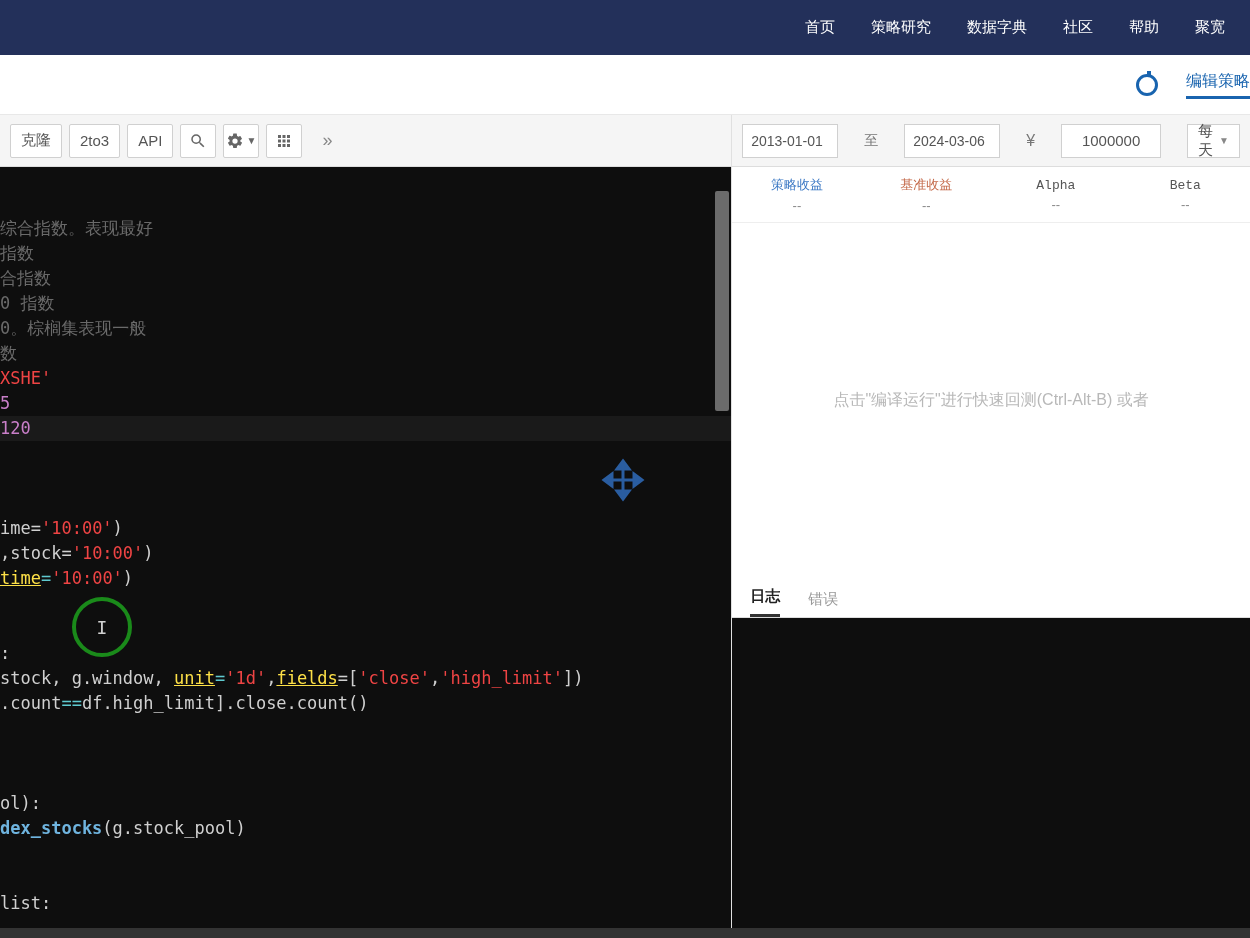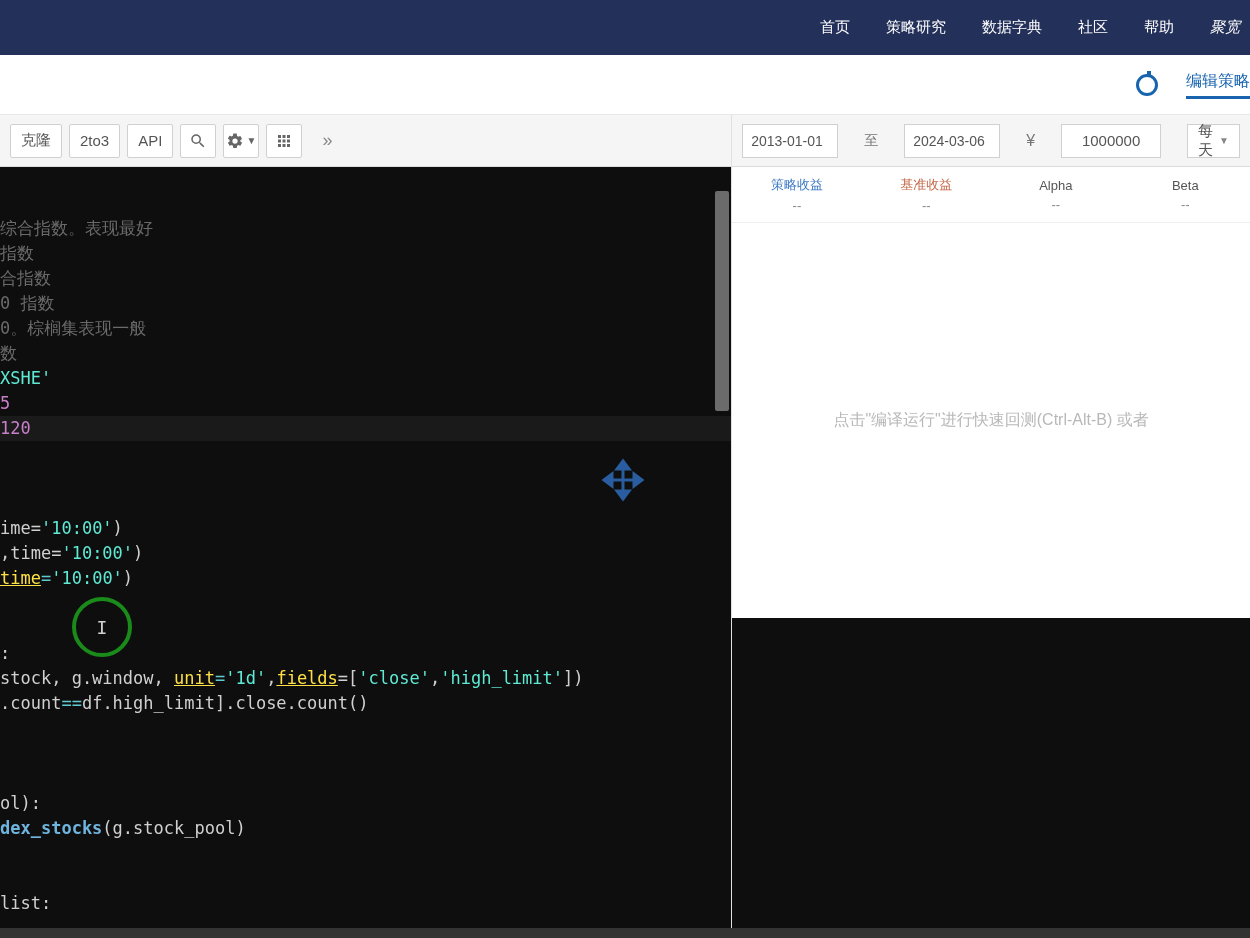--- a/index.html
+++ b/index.html
@@ -1,21 +1,21 @@
 <!DOCTYPE html>
 <html><head>
 <meta charset="utf-8">
 <style>
 * { margin: 0; padding: 0; box-sizing: border-box; }
 body { font-family: "Microsoft YaHei", Arial, sans-serif; background: #fff; width: 1250px; height: 938px; overflow: hidden; }
 
 
 .topnav { background: #23305a; height: 55px; display: flex; align-items: center; justify-content: flex-end; padding-right: 0; text-align: center; }
 .topnav a { color: #fff; font-size: 15px; margin: 0 18px; text-decoration: none; cursor: pointer; }
-.topnav a:last-child { margin-right: 10px; font-style: italic; }
+.topnav a:last-child { margin-right: 25px; }
 
 
 .subbar { height: 60px; border-bottom: 1px solid #e8e8e8; display: flex; align-items: center; justify-content: flex-end; padding-right: 0; }
 .subbar-icon { width: 22px; height: 22px; border: 3px solid #1964af; border-radius: 50%; position: relative; margin-right: 28px; cursor: pointer; }
 .subbar-icon::after { content: ""; position: absolute; left: 8px; top: -6px; width: 4px; height: 6px; background: #1964af; }
 .subbar-label { color: #1964af; font-size: 16px; margin-right: 0; cursor: pointer; padding-bottom: 4px; border-bottom: 3px solid #1964af; }
 
 
 .main { display: flex; height: calc(100% - 115px); }
 .left { width: 772px; position: relative; display: flex; flex-direction: column; }
@@ -25,21 +25,21 @@
 .btn { background: #fff; border: 1px solid #d0d0d0; height: 34px; padding: 0 10px; font-size: 15px; color: #555; cursor: pointer; display: flex; align-items: center; justify-content: center; border-radius: 2px; }
 .btn.icon { width: 36px; padding: 0; }
 .btn svg { width: 18px; height: 18px; fill: #666; }
 .chevrons { width: 36px; height: 34px; display: flex; align-items: center; justify-content: center; cursor: pointer; color: #888; font-size: 18px; }
 
 
 .editor-wrap { flex: 1; position: relative; background: #0e0e0e; overflow: hidden; }
 .editor { font-family: "Consolas", "Monaco", monospace; font-size: 17px; line-height: 25px; color: #d0d0d0; padding: 24px 0 0 0; white-space: pre; position: relative; }
 .scrollbar-v { position: absolute; right: 2px; top: 24px; width: 14px; height: 220px; background: #6b6b6b; border-radius: 2px; }
 .highlight-line { background: #1a1a1a; height: 25px; position: absolute; left: 0; right: 0; top: 249px; }
-.c-str { color: #5eead4; }
+.c-str { color: #ef4444; }
 .c-num { color: #c97fc9; }
 .c-op { color: #5fcad0; }
 .c-fn { color: #6fb4df; font-weight: bold; }
 .c-id { color: #fde047; text-decoration: underline; }
 .c-cm { color: #6a6a6a; }
 
 .move-cursor { position: absolute; left: 600px; top: 290px; width: 46px; height: 46px; pointer-events: none; }
 .move-cursor svg { width: 46px; height: 46px; }
 
 .green-cursor { position: absolute; left: 72px; top: 430px; width: 60px; height: 60px; border: 4px solid #1a8a1a; border-radius: 50%; display: flex; align-items: center; justify-content: center; pointer-events: none; }
@@ -50,21 +50,21 @@
 .dtinput { background: #fff; border: 1px solid #d0d0d0; height: 34px; padding: 0 8px; font-size: 14px; color: #555; width: 96px; }
 .sep { color: #777; font-size: 14px; }
 .yen { color: #777; font-size: 16px; }
 .numinput { background: #fff; border: 1px solid #d0d0d0; height: 34px; padding: 0 12px; font-size: 15px; color: #555; width: 100px; text-align: center; }
 .freqsel { background: #fff; border: 1px solid #d0d0d0; height: 34px; padding: 0 10px; font-size: 15px; color: #555; cursor: pointer; display: flex; align-items: center; gap: 6px; }
 .freqsel .caret { font-size: 10px; color: #888; }
 
 
 .metrics { display: flex; height: 56px; border-bottom: 1px solid #eee; }
 .metric { flex: 1; display: flex; flex-direction: column; align-items: center; justify-content: center; font-size: 13px; }
-.metric .lbl { margin-bottom: 4px; }
+.metric .lbl { margin-bottom: 4px; font-family: Liberation Mono, monospace; }
 .metric .val { color: #888; font-size: 13px; }
 .m1 .lbl { color: #3b78c4; }
 .m2 .lbl { color: #c46a4a; }
 .m3 .lbl, .m4 .lbl { color: #555; }
 
 .hint { flex: 1; display: flex; align-items: center; justify-content: center; color: #b8b8b8; font-size: 16px; padding: 0 14px; text-align: center; }
 
 
 .logtabs { height: 40px; display: flex; align-items: flex-end; border-bottom: 1px solid #ddd; padding-left: 18px; gap: 28px; }
 .logtab { font-size: 15px; color: #999; padding-bottom: 8px; cursor: pointer; }
@@ -127,21 +127,21 @@
 <span class="c-cm">0 指数</span>
 <span class="c-cm">0。棕榈集表现一般</span>
 <span class="c-cm">数</span>
 <span class="c-str">XSHE'</span>
 <span class="c-num">5</span>
 <span class="c-num">120</span>
 
 
 
 <span>ime=</span><span class="c-str">'10:00'</span><span>)</span>
-<span>,time=</span><span class="c-str">'10:00'</span><span>)</span>
+<span>,stock=</span><span class="c-str">'10:00'</span><span>)</span>
 <span class="c-id">time</span><span class="c-op">=</span><span class="c-str">'10:00'</span><span>)</span>
 
 
 <span>:</span>
 <span>stock, g.window, </span><span class="c-id">unit</span><span class="c-op">=</span><span class="c-str">'1d'</span><span>,</span><span class="c-id">fields</span><span>=[</span><span class="c-str">'close'</span><span>,</span><span class="c-str">'high_limit'</span><span>])</span>
 <span>.count</span><span class="c-op">==</span><span>df.high_limit].close.count()</span>
 
 
 
 <span>ol):</span>
@@ -197,18 +197,22 @@
         <div class="val">--</div>
       </div>
       <div class="metric m4">
         <div class="lbl">Beta</div>
         <div class="val">--</div>
       </div>
     </div>
 
     <div class="hint">点击"编译运行"进行快速回测(Ctrl-Alt-B) 或者</div>
 
+    <div class="logtabs">
+      <div class="logtab active">日志</div>
+      <div class="logtab">错误</div>
+    </div>
     <div class="logbody"></div>
   </div>
 
 </div>
 
 <div class="bottombar"></div>
 
 </body></html>

